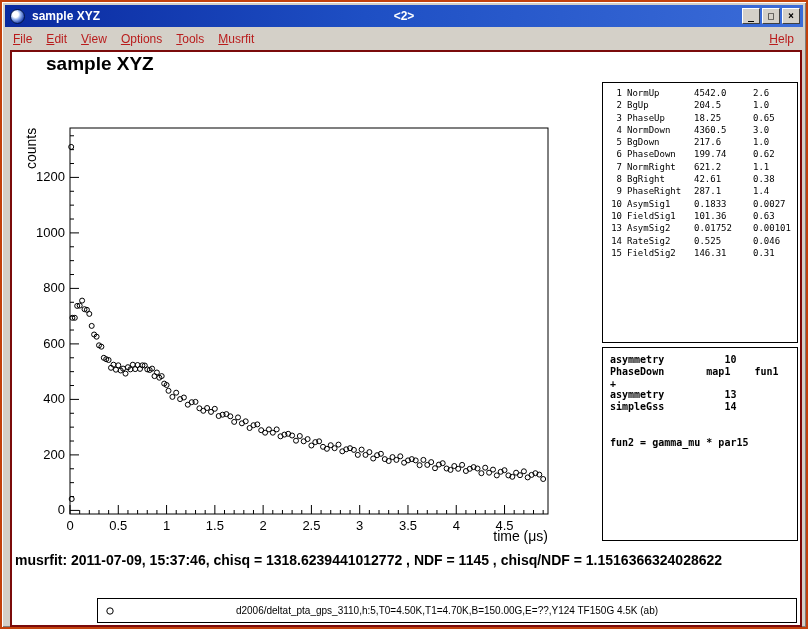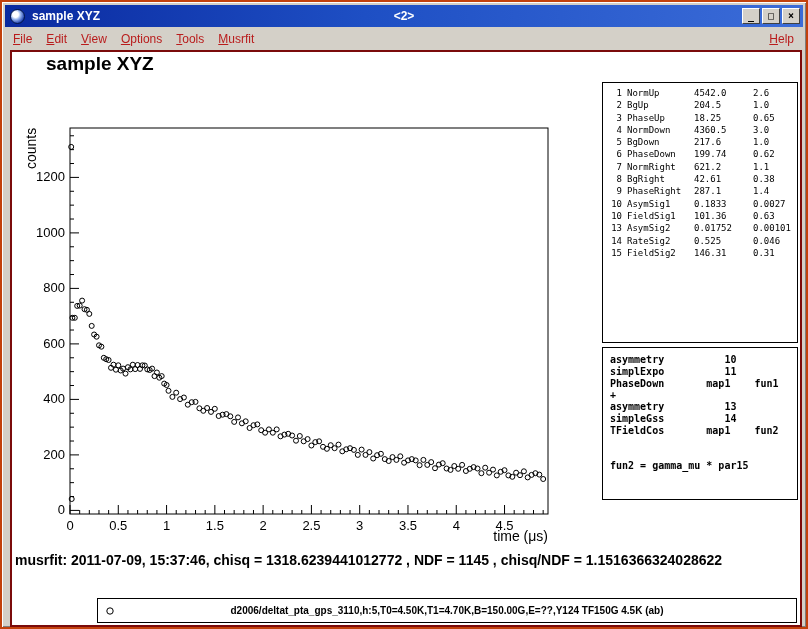--- a/index.html
+++ b/index.html
@@ -59,34 +59,34 @@
   .param-box {
     position:absolute; left:590px; top:30px; width:196px; height:261px;
     border:1px solid #000; background:#fff;
     font-family:"DejaVu Sans Mono",monospace; font-size:9px; color:#000;
     padding-top:4px; overflow:hidden;
   }
   .param-row { display:grid; grid-template-columns:16px 62px 54px auto; column-gap:5px; line-height:12.3px; padding-left:3px; }
   .param-row .pn { text-align:right; }
 
   .theory-box {
-    position:absolute; left:590px; top:295px; width:196px; height:153px;
+    position:absolute; left:590px; top:295px; width:196px; height:194px;
     border:1px solid #000; background:#fff;
     font-family:"DejaVu Sans Mono",monospace; font-size:10px; font-weight:bold; color:#000;
     padding:6px 0 0 7px; overflow:hidden;
   }
   .theory-line { white-space:pre; line-height:11.8px; min-height:11.8px; }
 
   
   .stats-line { position:absolute; left:3px; top:500px; font-size:14px; font-weight:bold; color:#000; white-space:nowrap; }
   .legend-box { position:absolute; left:85px; top:546px; width:700px; height:25px; border:1px solid #000; background:#fff; }
   .legend-marker { position:absolute; left:2px; top:0; }
   .legend-text {
     position:absolute; left:0; right:0; top:0; bottom:0;
-    text-align:center; line-height:23px; font-size:10px; font-weight:bold; color:#000; white-space:nowrap;
+    text-align:center; line-height:23px; font-size:10px; font-weight:normal; color:#000; white-space:nowrap;
   }
 </style>
 </head>
 <body>
 
 <div class="window">
 
   <div class="titlebar">
     <div class="app-icon"></div>
     <span class="title-text">sample XYZ</span>
@@ -440,26 +440,24 @@
         <div class="param-row">
           <span class="pn">15</span>
           <span class="pname">FieldSig2</span>
           <span class="pval">146.31</span>
           <span class="perr">0.31</span>
         </div>
       </div>
 
     <div class="theory-box">
         <div class="theory-line">asymmetry          10</div>
-        <div class="theory-line">simplExpo          11</div>
         <div class="theory-line">PhaseDown       map1    fun1</div>
         <div class="theory-line">+</div>
         <div class="theory-line">asymmetry          13</div>
         <div class="theory-line">simpleGss          14</div>
-        <div class="theory-line">TFieldCos       map1    fun2</div>
         <div class="theory-line"> </div>
         <div class="theory-line"> </div>
         <div class="theory-line">fun2 = gamma_mu * par15</div>
       </div>
 
     <div class="stats-line">musrfit: 2011-07-09, 15:37:46, chisq = 1318.6239441012772 , NDF = 1145 , chisq/NDF = 1.1516366324028622</div>
 
     <div class="legend-box">
       <svg class="legend-marker" width="20" height="25">
         <circle cx="10" cy="12" r="3.2" fill="none" stroke="#000" stroke-width="1"></circle>

